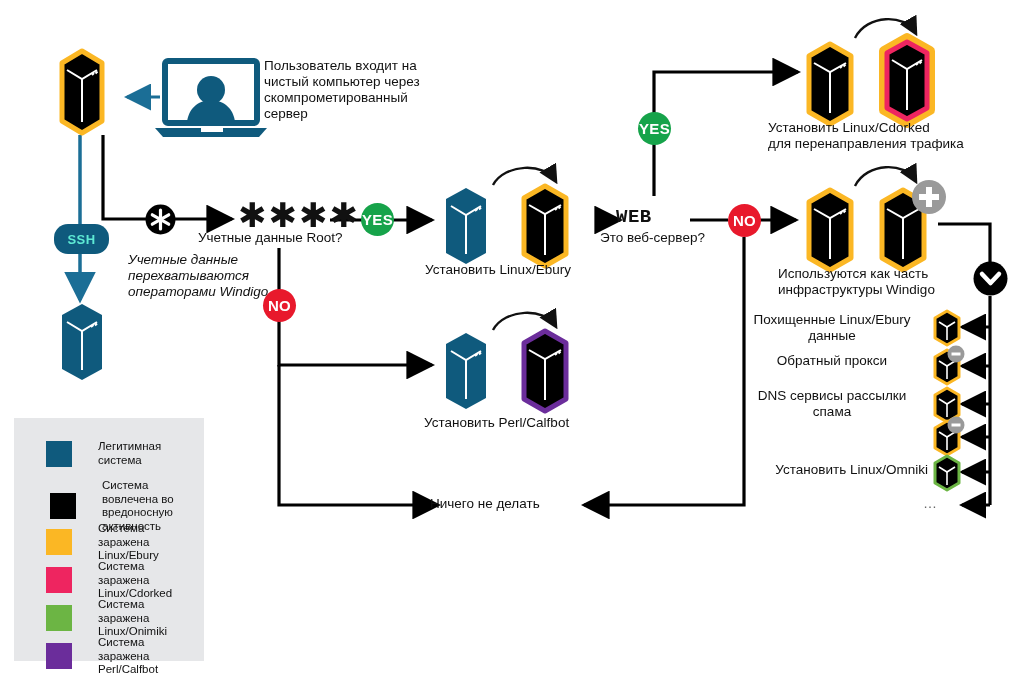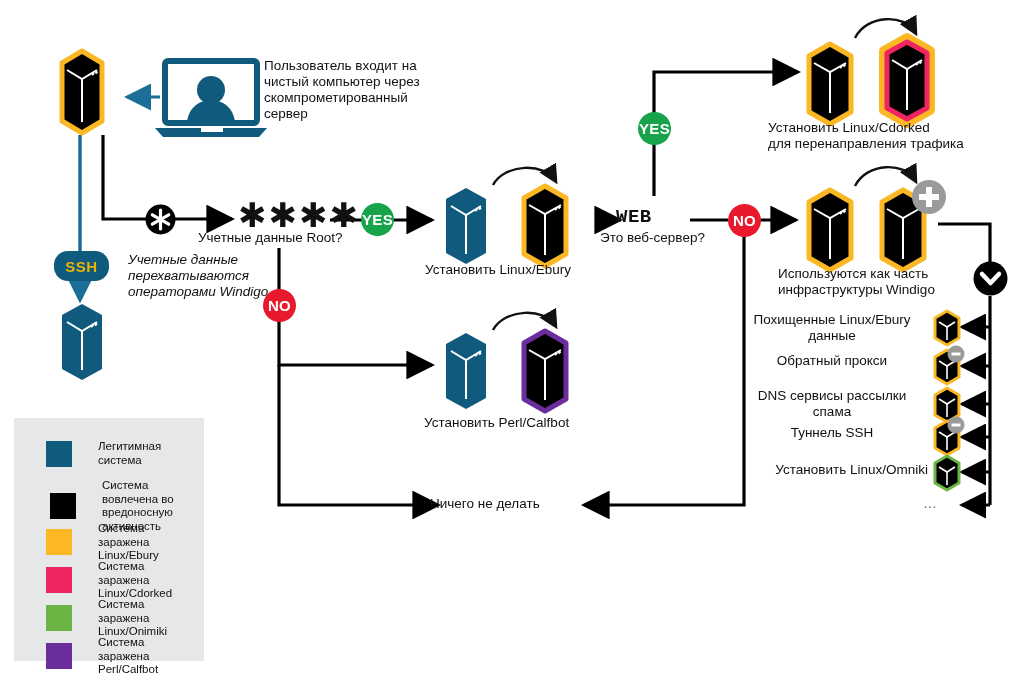--- a/index.html
+++ b/index.html
@@ -8,21 +8,21 @@
   #stage{position:absolute;inset:0;width:1016px;height:674px;}
   .lbl{position:absolute;font-size:13.5px;line-height:16px;color:#111;white-space:pre-line;}
   .lbl.b{font-weight:bold;}
   .legend-box{position:absolute;left:14px;top:418px;width:190px;height:243px;background:#e6e7e9;}
   .legend-row{position:absolute;display:flex;align-items:center;}
   .sw{width:26px;height:26px;flex:0 0 26px;}
   .legend-txt{margin-left:26px;font-size:11.5px;line-height:13.5px;color:#111;white-space:pre-line;}
   .badge{position:absolute;border-radius:50%;display:flex;align-items:center;justify-content:center;
          color:#fff;font-weight:bold;font-size:15px;letter-spacing:.3px;}
   .pill{position:absolute;border-radius:14px;display:flex;align-items:center;justify-content:center;
-        color:#eab308;font-weight:bold;font-size:15px;letter-spacing:.5px;margin-top:27px;}
+        color:#5eead4;font-weight:bold;font-size:13px;letter-spacing:.5px;}
   svg{position:absolute;left:0;top:0;overflow:visible;}
   .nodesvg{position:absolute;}
 </style>
 </head>
 <body>
 
 <div id="stage">
 
   <svg width="1016" height="674">
     <defs>
@@ -230,21 +230,20 @@
   <div class="lbl" style="left:778px;top:266px;width:190px;">Используются как часть
 инфраструктуры Windigo</div>
 
   <div class="lbl" style="left:430px;top:496px;width:160px;">Ничего не делать</div>
 
   <div class="lbl" style="left:736px;top:312px;width:192px;text-align:center;">Похищенные Linux/Ebury
 данные</div>
   <div class="lbl" style="left:736px;top:353px;width:192px;text-align:center;">Обратный прокси</div>
   <div class="lbl" style="left:736px;top:388px;width:192px;text-align:center;">DNS сервисы рассылки
 спама</div>
-  <div class="lbl" style="left:736px;top:425px;width:192px;text-align:center;">Туннель SSH</div>
   <div class="lbl" style="left:736px;top:462px;width:192px;text-align:right;">Установить Linux/Omniki</div>
   <div class="lbl" style="left:910px;top:495px;width:40px;text-align:center;font-size:14px;color:#666;">…</div>
 
   <div class="legend-box">
     <div class="legend-row" style="left:32px;top:22px;width:150px;">
       <span class="sw" style="background:#0f5a7d;"></span>
       <span class="legend-txt">Легитимная система</span>
     </div>
     <div class="legend-row" style="left:36px;top:61px;width:152px;">
       <span class="sw" style="background:#000000;"></span>

